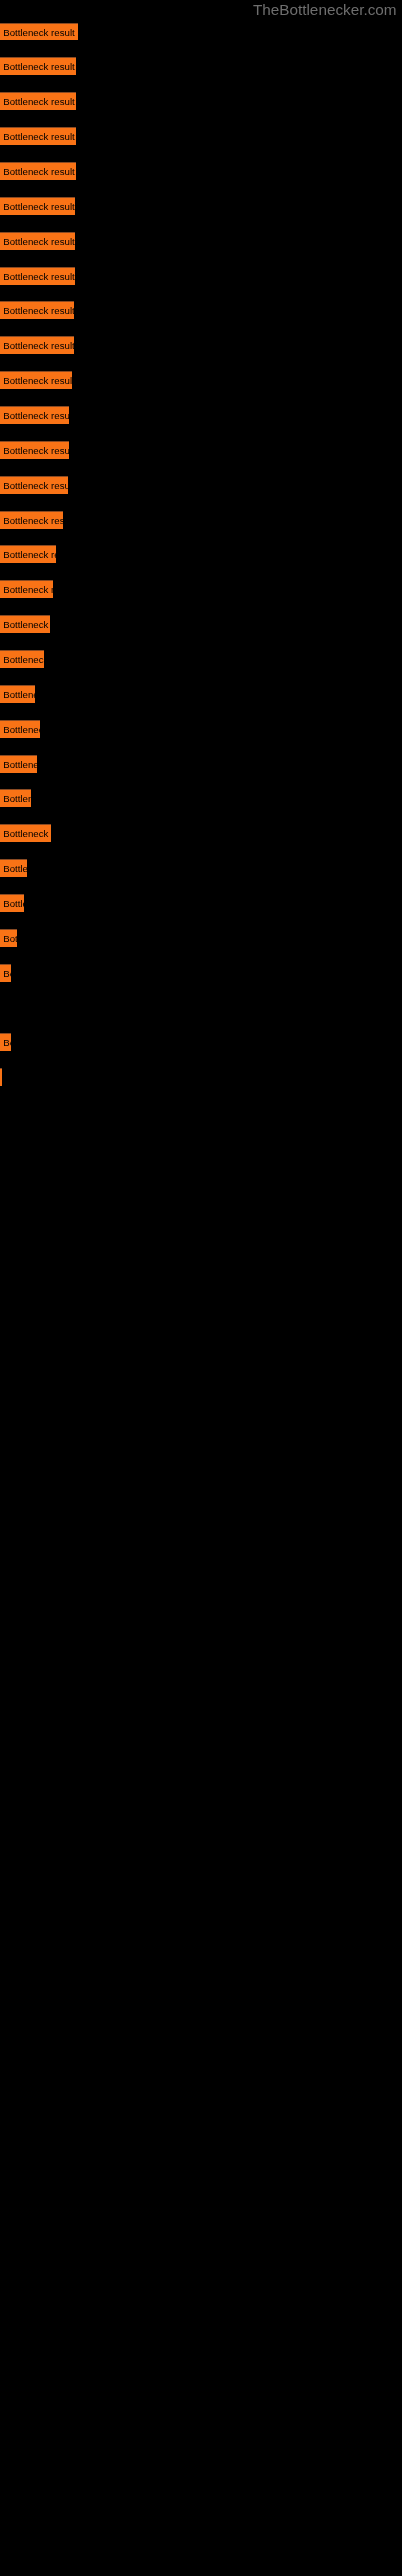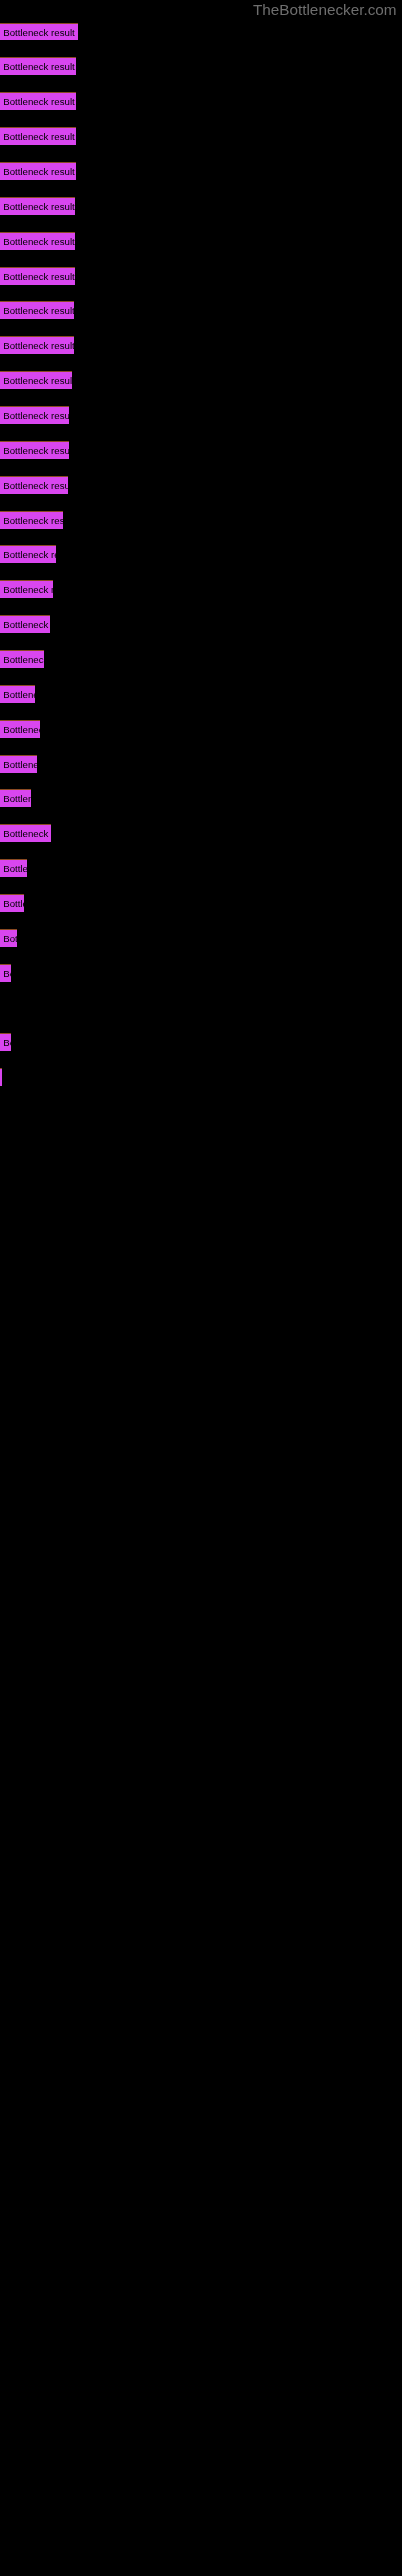--- a/index.html
+++ b/index.html
@@ -47,21 +47,21 @@
   .bar-row {
     position: absolute;
     left: 0px;
     height: 17.7px;
   }
   .bar {
     position: absolute;
     left: 0;
     top: 0;
     height: 17.7px;
-    background: #d946ef;
+    background: #f97316;
     border-top: 0.8px solid #8A4A22;
     box-sizing: border-box;
     overflow: hidden;
     white-space: nowrap;
   }
   .bar-label {
     position: absolute;
     left: 3.2px;
     top: 0px;
     height: 17.7px;

